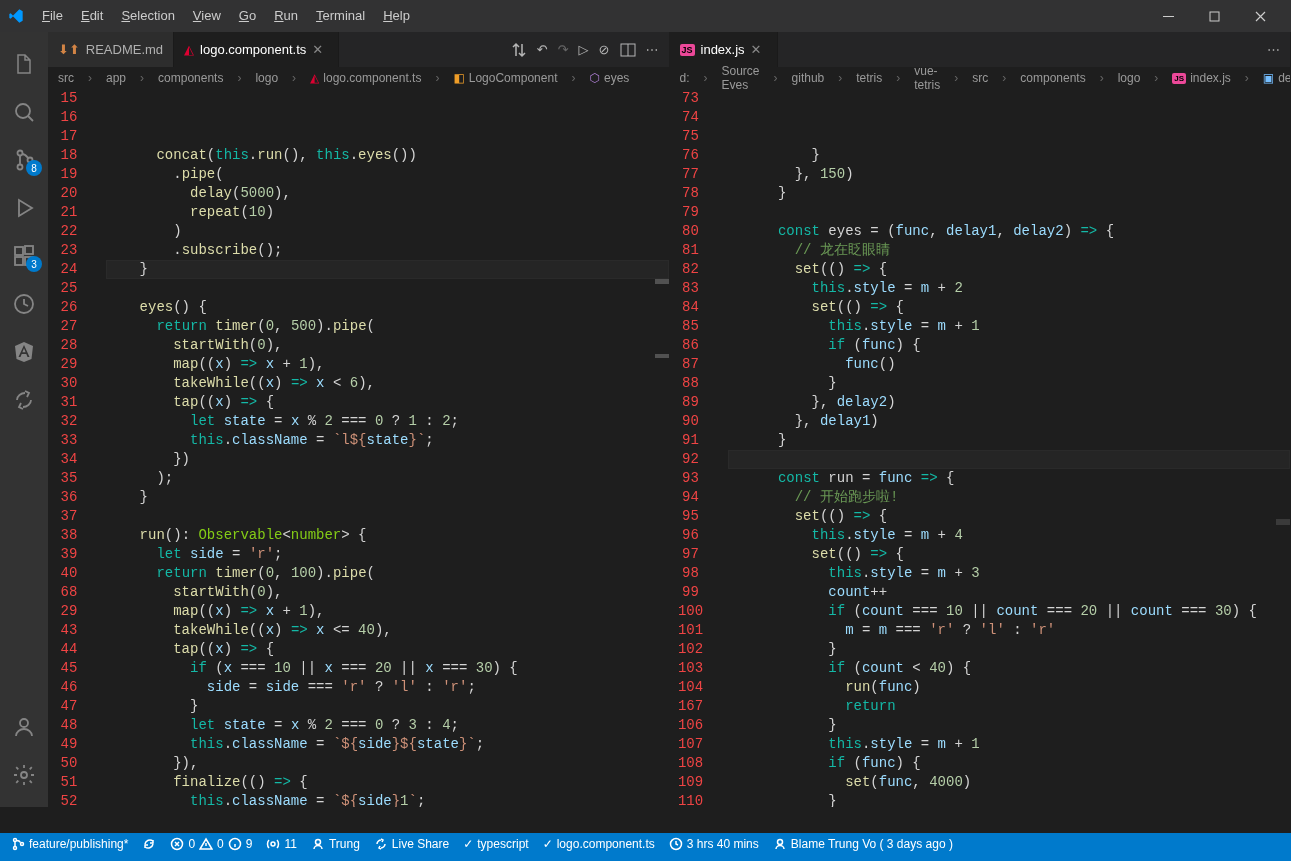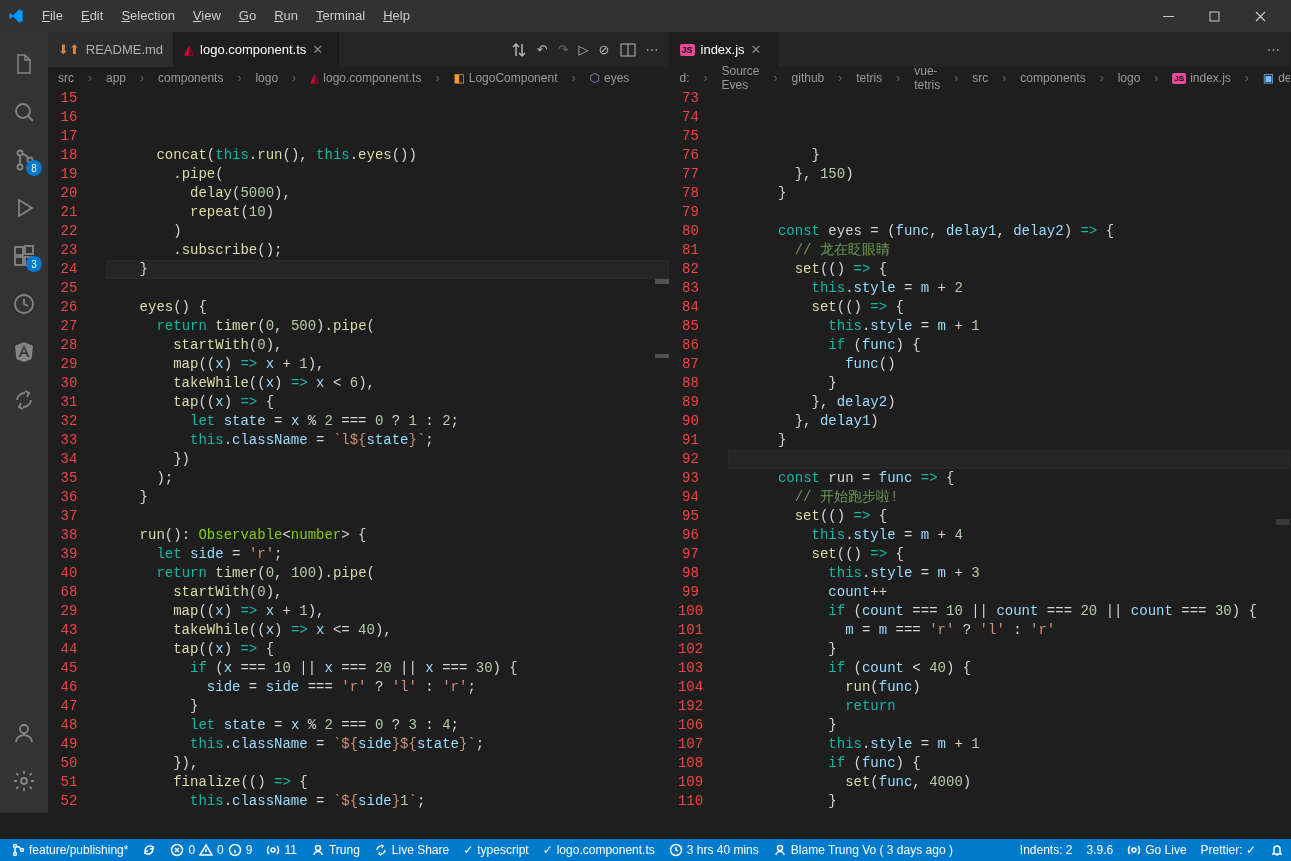--- a/index.html
+++ b/index.html
@@ -120,25 +120,25 @@
       flex: 1;
       background: #1e1e1e;
       white-space: pre;
       color: #d4d4d4;
       position:relative;
     }
     .codelens{position:absolute;color:#606060;font-size:12px;}
     .minimap{position:absolute;right:0;top:0;width:14px;height:100%;background:transparent}
     .ov-marker{position:absolute;right:0;width:14px;height:5px;background:#515151}
     .statusbar {
-      height: 22px;
+      height: 28px;
       background: #007acc;
       color: #fff;
       display: flex;
-      align-items: flex-end;
+      align-items: flex-start;
       font-size: 12px;
       padding: 0 0 0 4px;
       margin-top: 26px;
     }
     .status-item { padding: 0 7px; display:flex;align-items:center;gap:4px;cursor:pointer;height:22px; }
     .status-right { margin-left: auto; display: flex; } .fn{color:#dcdcaa} .num{color:#b5cea8}
     .str{color:#ce9178} .prop{color:#9cdcfe} .typ{color:#84cc16} .cm{color:#6a9955} .kw{color:#14b8a6}
     .file-js-icon{background:#ec4899;color:#000;font-size:9px;font-weight:bold;padding:1px 2px;border-radius:2px}
     .angular-icon{color:#dd0031}
     svg{display:block}
@@ -425,21 +425,21 @@
             <div>95</div>
             <div>96</div>
             <div>97</div>
             <div>98</div>
             <div>99</div>
             <div>100</div>
             <div>101</div>
             <div>102</div>
             <div>103</div>
             <div>104</div>
-            <div>192</div>
+            <div>167</div>
             <div>106</div>
             <div>107</div>
             <div>108</div>
             <div>109</div>
             <div>110</div>
             <div>111</div>
             <div>112</div>
           </div>
         <div class="code" id="code-right">
           <div class="hl-line" style="top:361px"></div>
@@ -513,30 +513,13 @@
       </svg>
       <span>3 hrs 40 mins</span>
     </div>
   <div class="status-item">
       <svg width="14" height="14" fill="none" stroke="#fff" stroke-width="1.5">
         <circle cx="7" cy="5" r="2.5"></circle>
         <path d="M3 12c0-2 2-3.5 4-3.5s4 1.5 4 3.5"></path>
       </svg>
       <span>Blame Trung Vo ( 3 days ago )</span>
     </div>
-  <div class="status-right">
-    <div class="status-item">Indents: 2</div>
-    <div class="status-item">3.9.6</div>
-    <div class="status-item">
-        <svg width="14" height="14" fill="none" stroke="#fff" stroke-width="1.5">
-          <circle cx="7" cy="7" r="2"></circle>
-          <path d="M3 3c-2 2-2 6 0 8M11 3c2 2 2 6 0 8"></path>
-        </svg>
-        <span>Go Live</span>
-      </div>
-    <div class="status-item">Prettier: ✓</div>
-    <div class="status-item">
-        <svg width="14" height="14" fill="none" stroke="#fff" stroke-width="1.5">
-          <path d="M4 9V6a3 3 0 016 0v3l1 2H3zM6 11a1 1 0 002 0"></path>
-        </svg>
-      </div>
-  </div>
 </div>
 
 </body></html>

